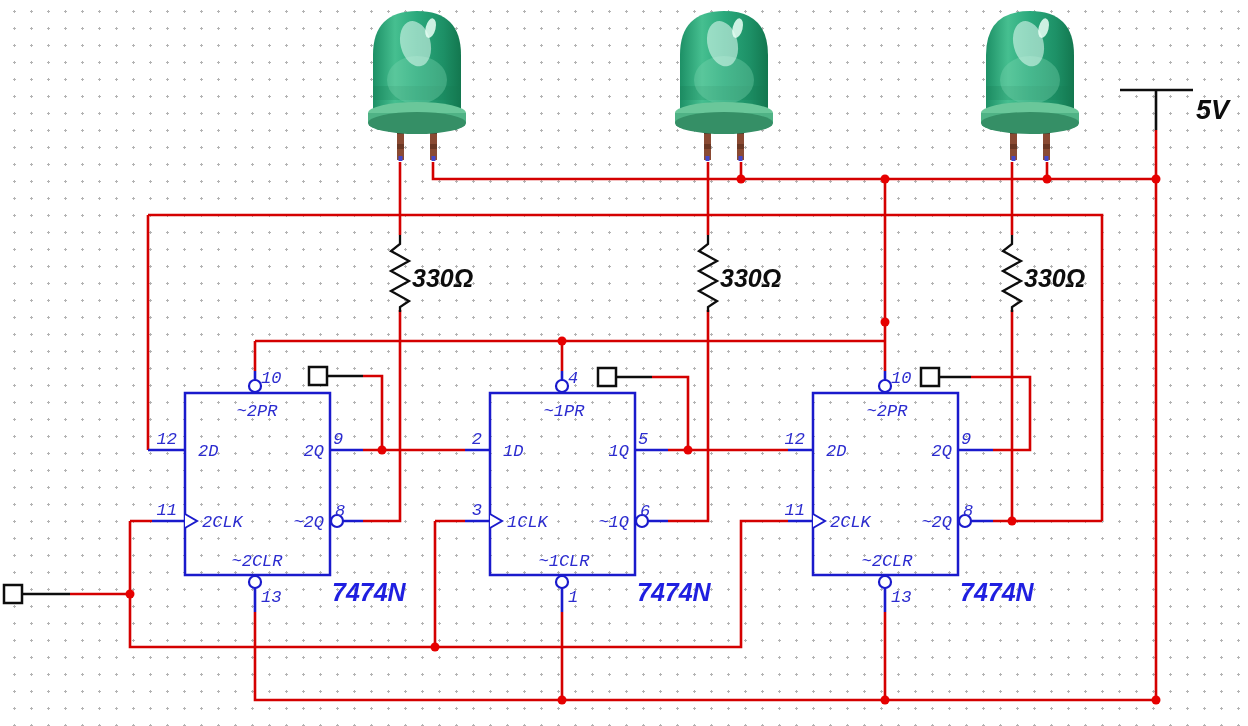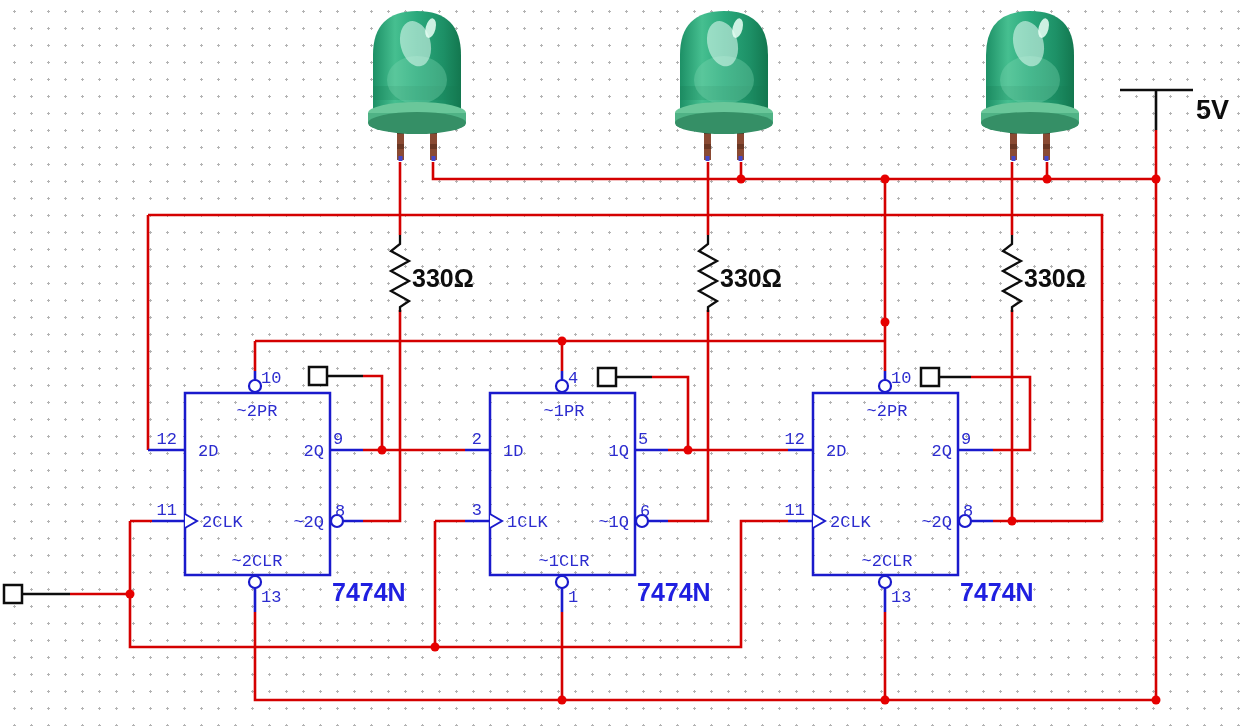--- a/index.html
+++ b/index.html
@@ -2,20 +2,21 @@
 <html><head>
 <meta charset="utf-8">
 <style>
   html,body{margin:0;padding:0;background:#fff;}
   #canvas{
     position:relative;width:1248px;height:726px;overflow:hidden;
     background-color:#ffffff;
     background-image:radial-gradient(circle,#b3b3b3 1px,rgba(255,255,255,0) 1.3px);
     background-size:17px 17px;background-position:6px 3px;
     font-family:"Liberation Sans",sans-serif;
+    font-style:italic;
   }
   svg{position:absolute;left:0;top:0;}
   text{user-select:none;}
   .pinText{font-family:"Liberation Mono","DejaVu Sans Mono",monospace;font-size:17px;fill:#2c2ccf;}
   .partText{font-family:"Liberation Sans",sans-serif;font-weight:bold;font-size:25px;fill:#1f1fe0;}
   .valText{font-family:"Liberation Sans",sans-serif;font-weight:bold;font-size:25px;fill:#0d0d0d;}
   .pwrText{font-family:"Liberation Sans",sans-serif;font-weight:bold;font-size:27px;fill:#0d0d0d;}
 </style>
 </head>
 <body>

